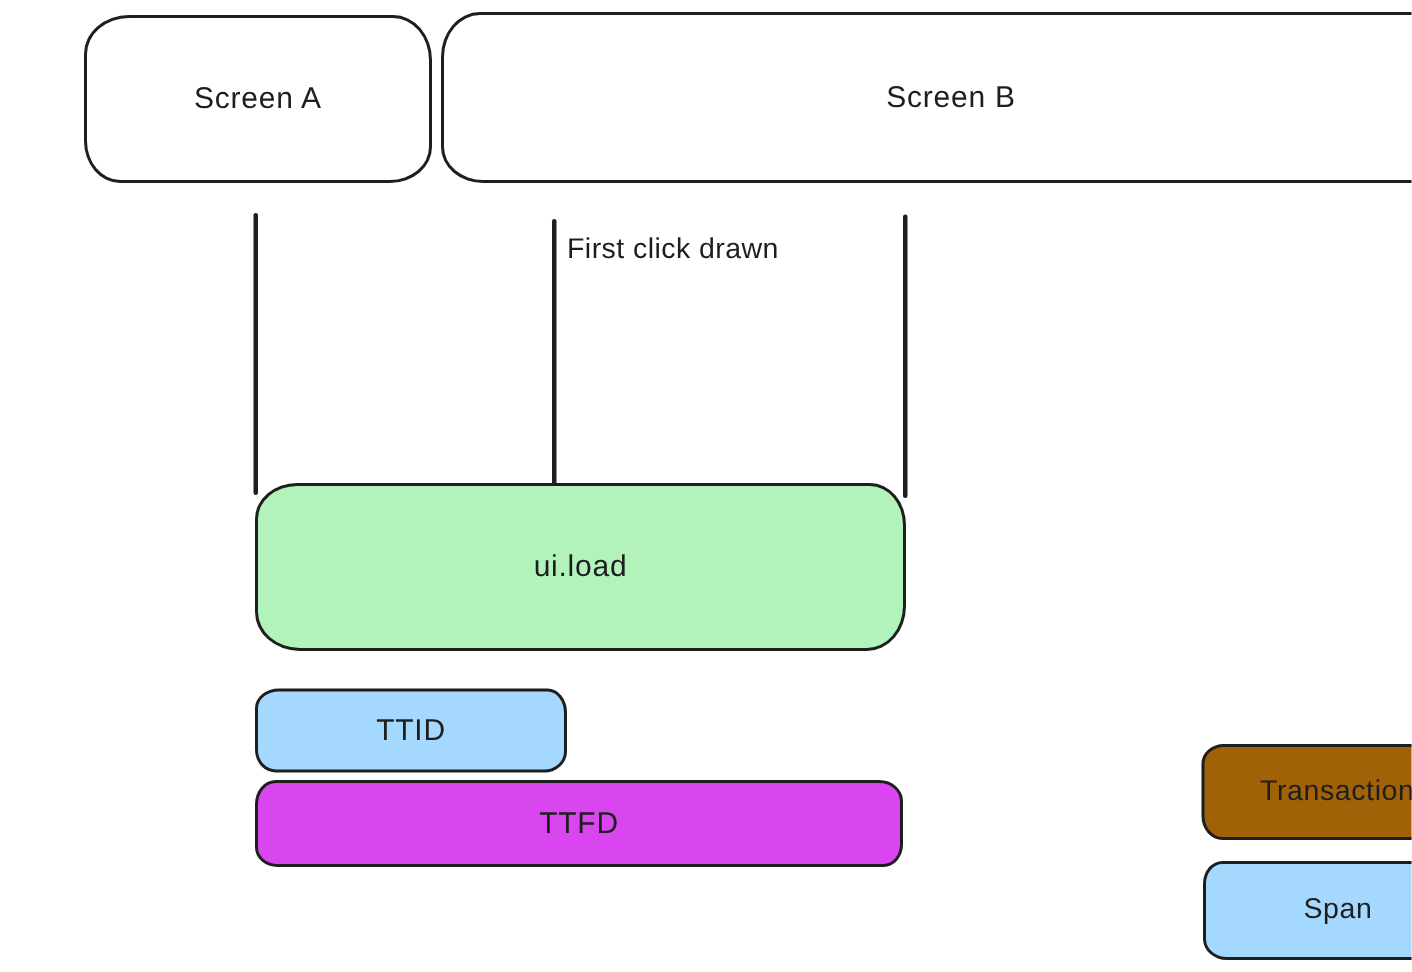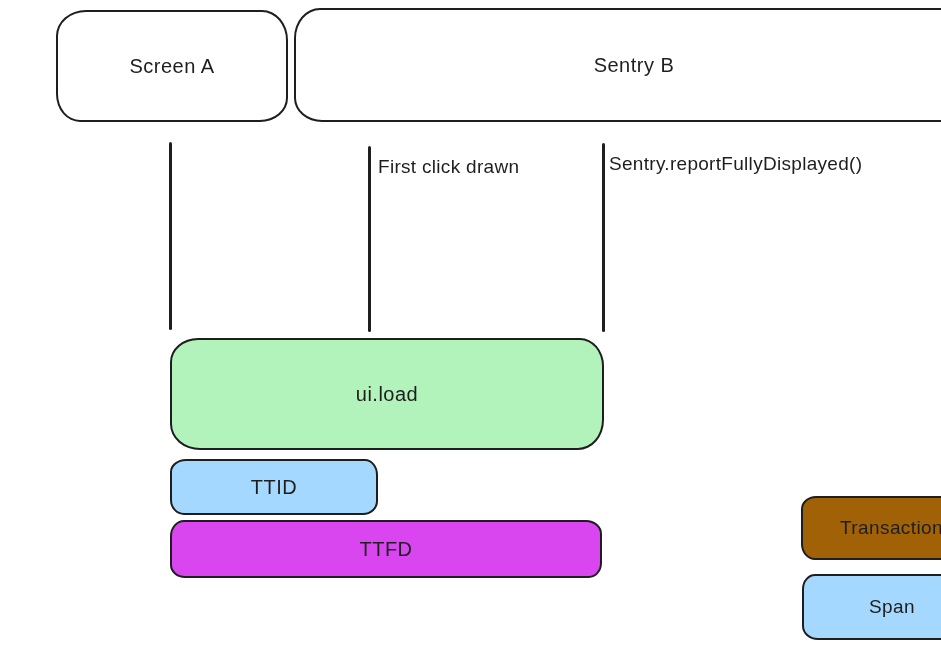--- a/index.html
+++ b/index.html
@@ -56,21 +56,21 @@
   .bar {
     position: absolute;
     border: 2.5px solid #1e1e1e;
     display: flex;
     align-items: center;
     justify-content: center;
     font-size: 20px;
     letter-spacing: 0.5px;
   }
   .bar-uiload {
-    left: 122px; top: 338px; width: 430px; height: 108px;
+    left: 122px; top: 322px; width: 430px; height: 108px;
     border-radius: 28px 24px 26px 30px / 24px 28px 30px 26px;
     align-items: center;
   }
   .bar-ttid {
     left: 122px; top: 459px; width: 204px; height: 52px;
     border-radius: 16px 13px 15px 14px / 13px 16px 14px 15px;
     text-align: center;
   }
   .bar-ttfd {
     left: 122px; top: 520px; width: 428px; height: 54px;
@@ -97,29 +97,28 @@
 </style>
 </head>
 <body>
 
 <div class="canvas">
 
   <div class="screen-box screen-a">
     <span>Screen A</span>
   </div>
   <div class="screen-box screen-b">
-    <span>Sentry B</span>
+    <span>Screen B</span>
   </div>
 
   <div class="marker-line line-1"></div>
   <div class="marker-line line-2"></div>
   <div class="marker-line line-3"></div>
 
   <div class="marker-label label-2">First click drawn</div>
-  <div class="marker-label label-3">Sentry.reportFullyDisplayed()</div>
 
   <div class="bar bar-uiload" style="background-color: rgb(178, 242, 187);">
     <span>ui.load</span>
   </div>
   <div class="bar bar-ttid" style="background-color: rgb(165, 216, 255);">
     <span>TTID</span>
   </div>
   <div class="bar bar-ttfd" style="background-color: #d946ef;">
     <span>TTFD</span>
   </div>

